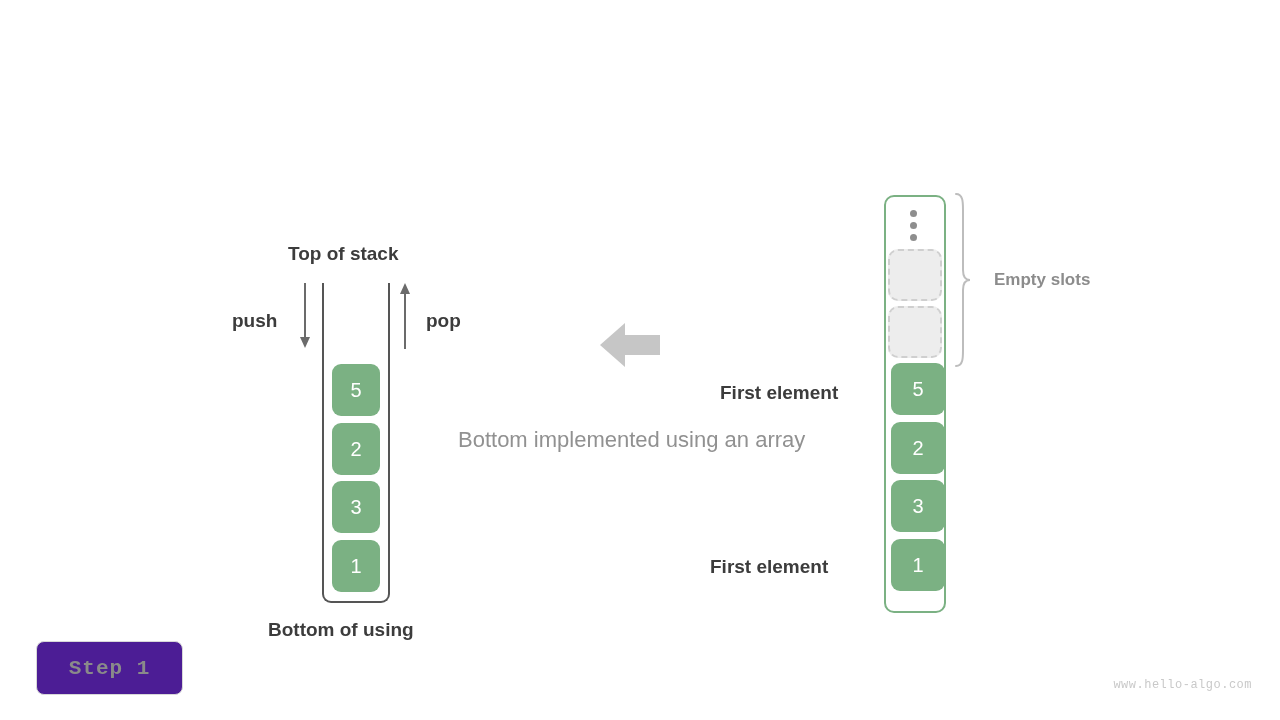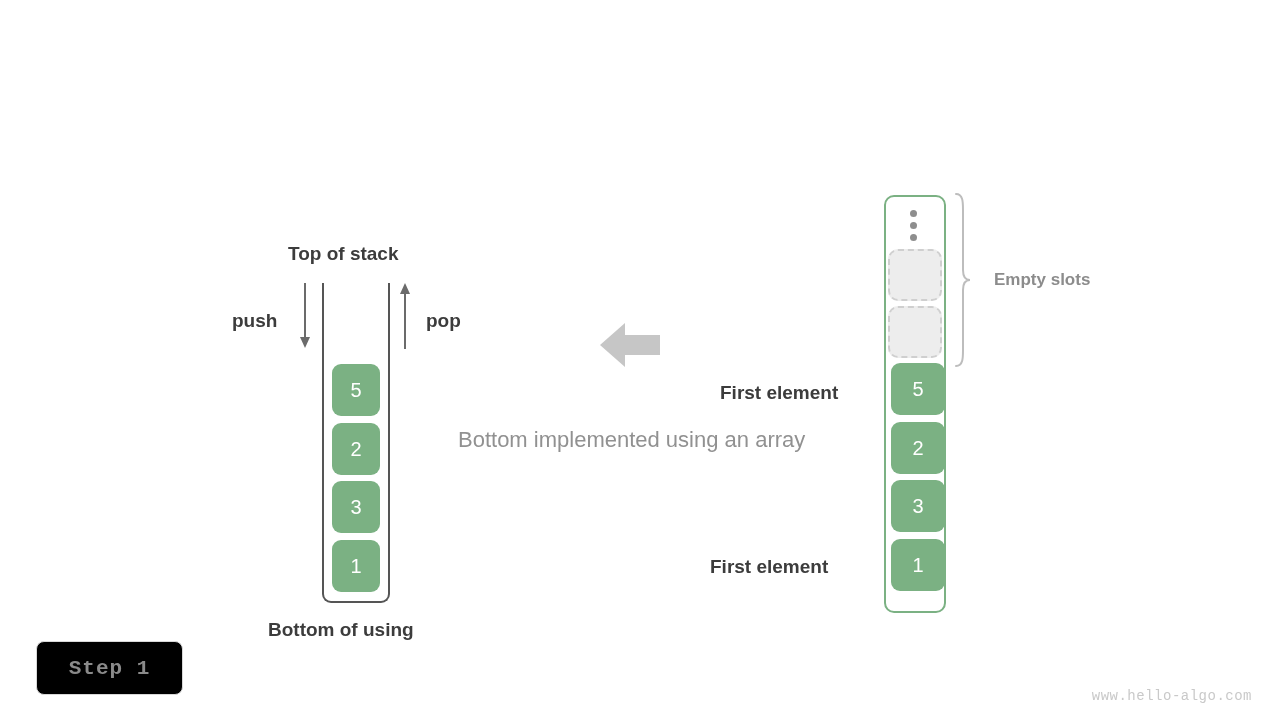--- a/index.html
+++ b/index.html
@@ -145,39 +145,39 @@
   .dots-icon i:last-child { margin-bottom: 0; }
 
   
   #step-badge {
     left: 36px;
     top: 641px;
     width: 145px;
     height: 52px;
     border: 1px solid #d8d8d8;
     border-radius: 8px;
-    background: #000000;
+    background: #4c1d95;
     display: flex;
     align-items: center;
     justify-content: center;
   }
   #step-badge .step-text {
     font-family: "Liberation Mono", monospace;
     font-weight: bold;
     font-size: 21px;
     color: #8a8a8a;
     letter-spacing: 1px;
   }
 
   
   #watermark {
     right: 28px;
-    bottom: 16px;
+    bottom: 28px;
     font-family: "Liberation Mono", monospace;
-    font-size: 14px;
+    font-size: 12px;
     color: #c9c9c9;
     letter-spacing: 0.5px;
     white-space: nowrap;
   }
 </style>
 </head>
 <body>
 
 <div class="abs" id="left-stack-area">
 

